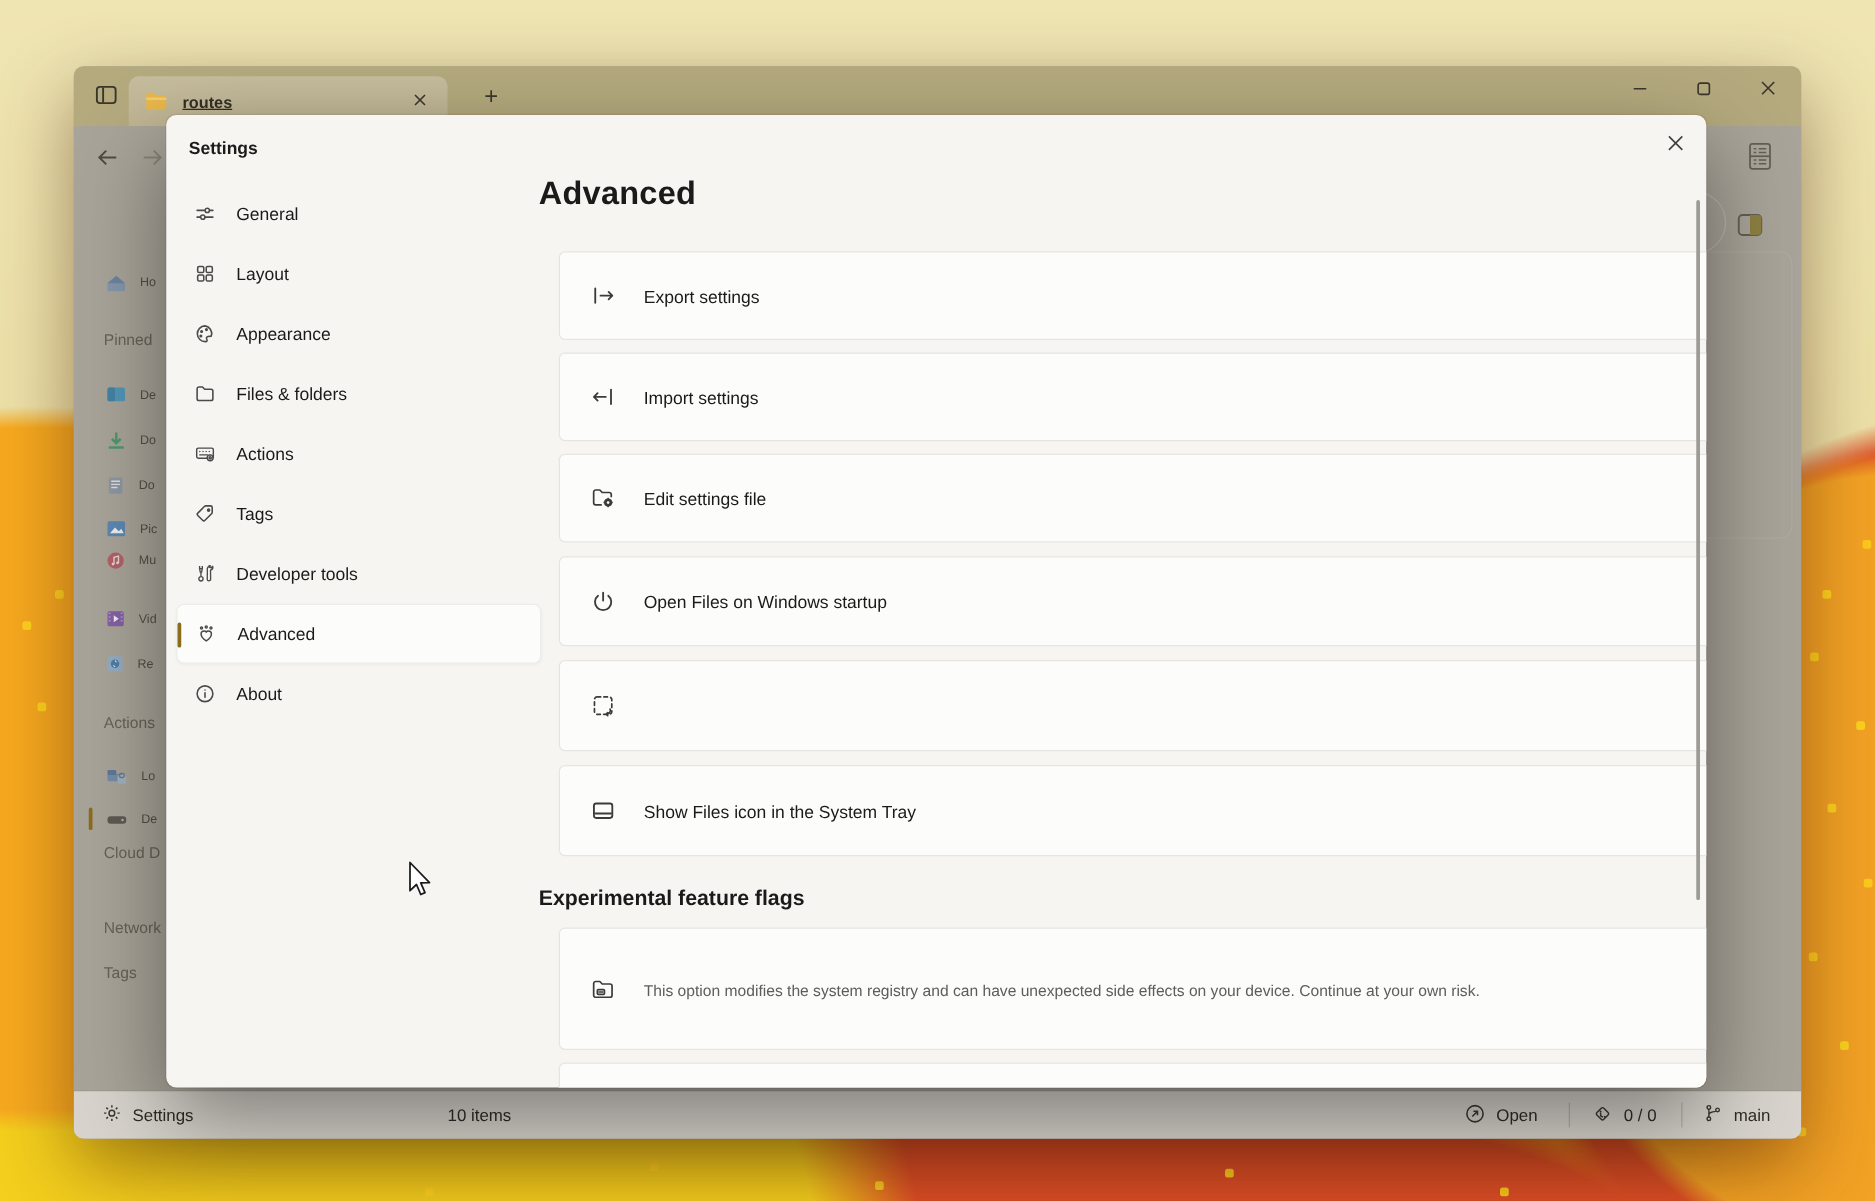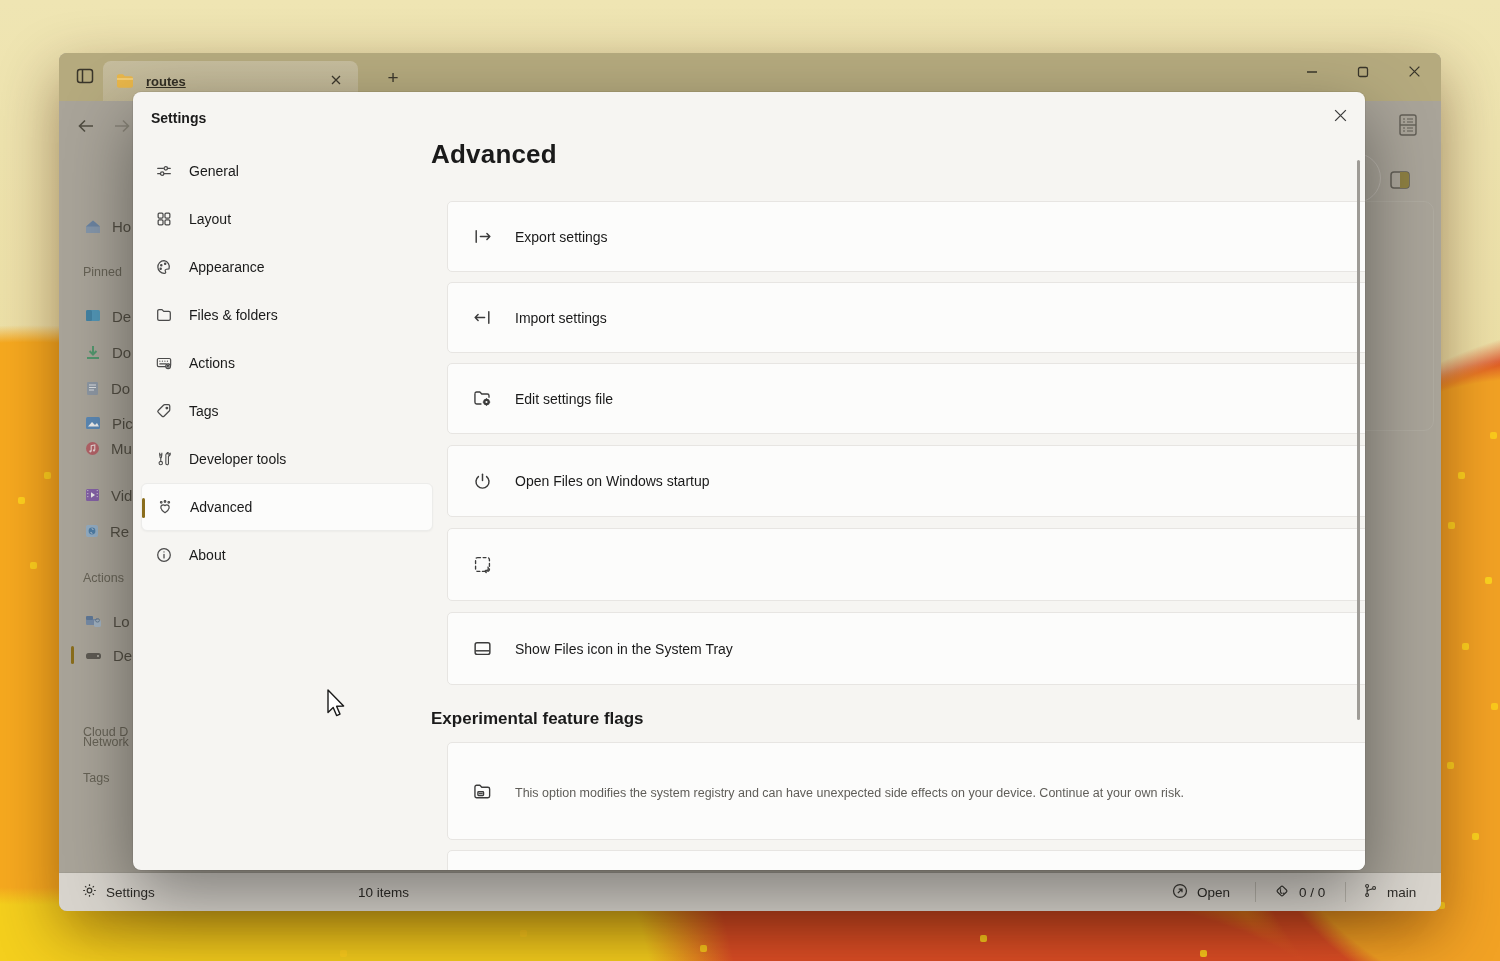--- a/index.html
+++ b/index.html
@@ -34,21 +34,21 @@
   .tab-close{position:absolute;right:10px;top:9px;width:24px;height:22px;display:flex;align-items:center;
     justify-content:center;border-radius:4px;color:#3c382c;font-size:13px;}
   .newtab{position:absolute;left:318px;top:12px;width:32px;height:26px;display:flex;align-items:center;
     justify-content:center;color:#3c382c;font-size:19px;font-weight:400;border-radius:4px;}
   .wc{position:absolute;top:3px;width:46px;height:34px;display:flex;align-items:center;justify-content:center;color:#3a362b;}
 
   
   .winbody{position:absolute;left:0;top:48px;width:1382px;height:771px;background:#a9a499;}
   .navarrow{position:absolute;width:22px;height:22px;}
   .fsb-row{position:absolute;display:flex;align-items:center;gap:11px;height:26px;opacity:.82;}
-  .fsb-row .lbl{font-size:15px;color:#403c31;white-space:nowrap;}
+  .fsb-row .lbl{font-size:10px;color:#403c31;white-space:nowrap;}
   .fsb-sec{position:absolute;font-size:12.5px;color:#5b574a;opacity:.85;}
   .fsb-sel{position:absolute;left:12px;width:3px;height:18px;border-radius:2px;background:#8a6d1c;}
   .dim-icon{position:absolute;color:#56534b;opacity:.85;}
   .dim-panel{position:absolute;left:1283px;top:100px;width:92px;height:230px;border:1px solid #b5b1a8;
     border-radius:10px;opacity:.5;}
   .dim-circle{position:absolute;left:1272px;top:52px;width:50px;height:50px;border-radius:50%;
     border:1px solid #c6c2ba;opacity:.6;}
 
   
   .statusbar{position:absolute;left:0;top:819px;width:1382px;height:39px;background:#d8d4cd;
@@ -227,21 +227,21 @@
         <span class="lbl">Lo</span>
       </div>
       <div class="fsb-sel" style="top:545px"></div>
       <div class="fsb-row" style="left:26px;top:541px">
         <svg width="17" height="13" viewBox="0 0 17 13">
             <rect x="1" y="4" width="15" height="6" rx="2.6" fill="#4e4b44"></rect>
             <circle cx="13" cy="7" r="1" fill="#bab6ad"></circle>
           </svg>
         <span class="lbl">De</span>
       </div>
-      <div class="fsb-sec" style="left:24px;top:624px">Cloud D</div>
+      <div class="fsb-sec" style="left:24px;top:574px">Cloud D</div>
       <div class="fsb-sec" style="left:24px;top:634px">Network</div>
       <div class="fsb-sec" style="left:24px;top:670px">Tags</div>
 
       <div class="dim-circle"></div>
       <div class="dim-panel"></div>
       <div class="dim-icon" style="left:1337px;top:11px">
         <svg width="24" height="26" viewBox="0 0 24 26" fill="none" stroke="#56534b" stroke-width="1.4">
             <rect x="4" y="3" width="16" height="20" rx="2"></rect>
             <path d="M4 13h16"></path>
             <path d="M7 7h2M11 7h6M7 10h2M11 10h6M7 16h2M11 16h6M7 19h2M11 19h6" stroke-width="1.1"></path>

